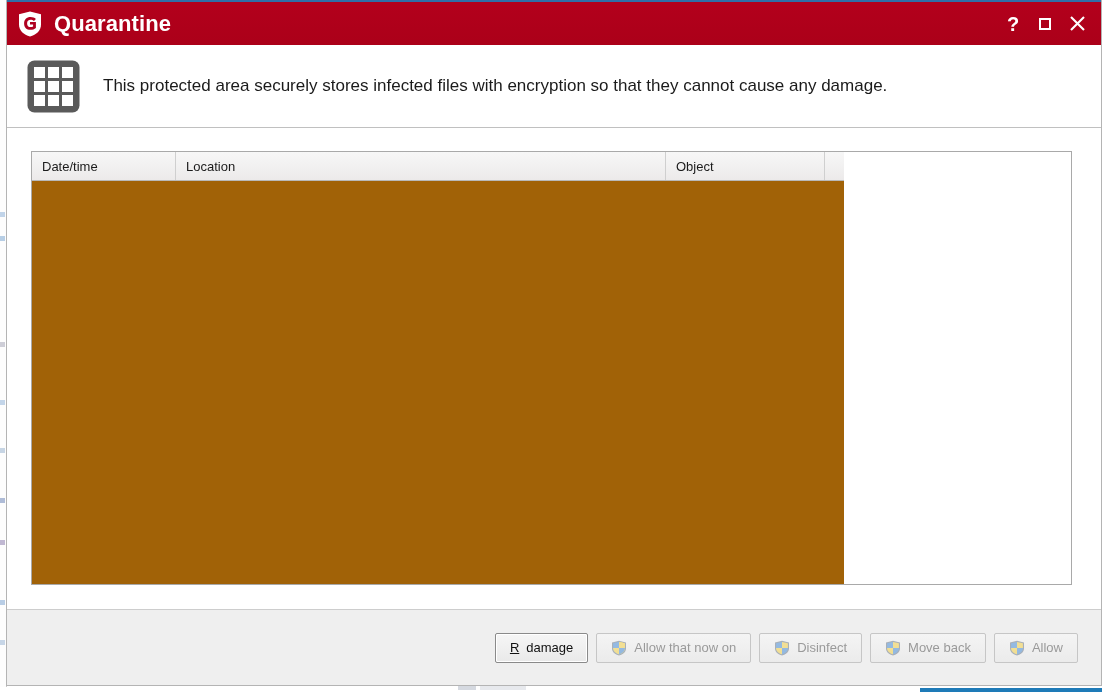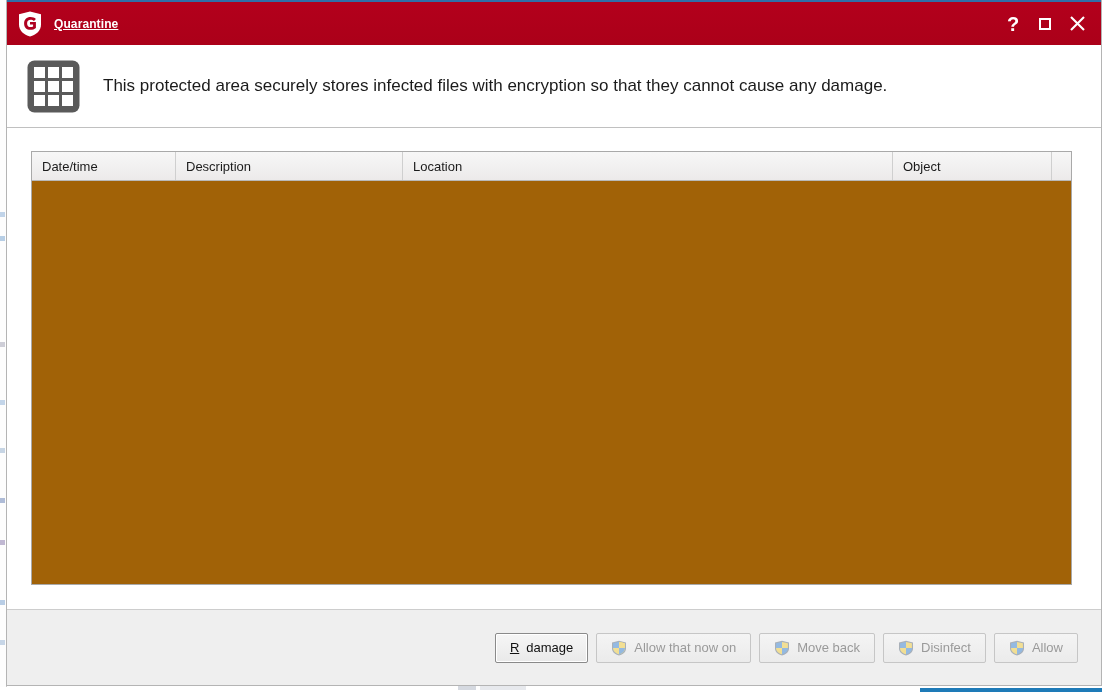--- a/index.html
+++ b/index.html
@@ -90,25 +90,24 @@
   .title-logo {
     width: 24px;
     height: 26px;
     flex: 0 0 24px;
     margin-left: 3px;
     margin-right: 12px;
     display: block;
   }
   .title-text {
     color: #ffffff;
-    font-size: 12px;
+    font-size: 22px;
     font-weight: bold;
     letter-spacing: .1px;
     white-space: nowrap;
-    text-decoration: underline;
   }
   .title-spacer { flex: 1 1 auto; }
   .win-controls {
     display: flex;
     align-items: center;
     gap: 0px;
     padding-right: 8px;
   }
   .win-btn {
     width: 32px;
@@ -164,23 +163,22 @@
   }
 
   
   .table-wrap {
     width: 1041px;
     height: 434px;
     border: 1px solid #a9a9a9;
     background: #a16207;
     box-sizing: border-box;
     display: flex;
-    flex-direction: column;
+    flex-direction: row;
     overflow: hidden;
-    align-items: center;
   }
   .thead {
     height: 28px;
     flex: 0 0 28px;
     display: flex;
     background: #f1f1f1;
     background: linear-gradient(#f7f7f7, #eceaea);
     border-bottom: 1px solid #b9b9b9;
   }
   .th {
@@ -324,21 +322,20 @@
 
     <div class="info-text">This protected area securely stores infected files with encryption so that they cannot cause any damage.</div>
   </div>
 
   <div class="content">
 
     <div class="table-wrap">
 
       <div class="thead">
         <div class="th th-0">Date/time</div>
-        <div class="th th-1">Description</div>
         <div class="th th-3">Location</div>
         <div class="th th-2">Object</div>
         <div class="th th-4"></div>
       </div>
 
       <div class="tbody"></div>
 
     </div>
   </div>
 
@@ -364,32 +361,32 @@
     </button>
 
     <button class="btn disabled">
       <svg class="shield-ico" viewBox="0 0 16 16">
         <path d="M8 0.7 L15 2.4 V8.2 C15 12.1 11.9 14.5 8 15.4 C4.1 14.5 1 12.1 1 8.2 V2.4 Z" fill="#6f7c8c"></path>
         <path d="M2.1 3.3 L8 1.9 V8 H2.1 Z" fill="#4a8ed6"></path>
         <path d="M13.9 3.3 L8 1.9 V8 H13.9 Z" fill="#f5d24a"></path>
         <path d="M2.1 8 H8 V14.2 C4.7 13.4 2.1 11.4 2.1 8.2 Z" fill="#f5d24a"></path>
         <path d="M13.9 8 H8 V14.2 C11.3 13.4 13.9 11.4 13.9 8.2 Z" fill="#4a8ed6"></path>
       </svg>
-      <span>Move back</span>
+      <span>Disinfect</span>
     </button>
 
     <button class="btn disabled">
       <svg class="shield-ico" viewBox="0 0 16 16">
         <path d="M8 0.7 L15 2.4 V8.2 C15 12.1 11.9 14.5 8 15.4 C4.1 14.5 1 12.1 1 8.2 V2.4 Z" fill="#6f7c8c"></path>
         <path d="M2.1 3.3 L8 1.9 V8 H2.1 Z" fill="#4a8ed6"></path>
         <path d="M13.9 3.3 L8 1.9 V8 H13.9 Z" fill="#f5d24a"></path>
         <path d="M2.1 8 H8 V14.2 C4.7 13.4 2.1 11.4 2.1 8.2 Z" fill="#f5d24a"></path>
         <path d="M13.9 8 H8 V14.2 C11.3 13.4 13.9 11.4 13.9 8.2 Z" fill="#4a8ed6"></path>
       </svg>
-      <span>Disinfect</span>
+      <span>Move back</span>
     </button>
 
     <button class="btn disabled">
       <svg class="shield-ico" viewBox="0 0 16 16">
         <path d="M8 0.7 L15 2.4 V8.2 C15 12.1 11.9 14.5 8 15.4 C4.1 14.5 1 12.1 1 8.2 V2.4 Z" fill="#6f7c8c"></path>
         <path d="M2.1 3.3 L8 1.9 V8 H2.1 Z" fill="#4a8ed6"></path>
         <path d="M13.9 3.3 L8 1.9 V8 H13.9 Z" fill="#f5d24a"></path>
         <path d="M2.1 8 H8 V14.2 C4.7 13.4 2.1 11.4 2.1 8.2 Z" fill="#f5d24a"></path>
         <path d="M13.9 8 H8 V14.2 C11.3 13.4 13.9 11.4 13.9 8.2 Z" fill="#4a8ed6"></path>
       </svg>

